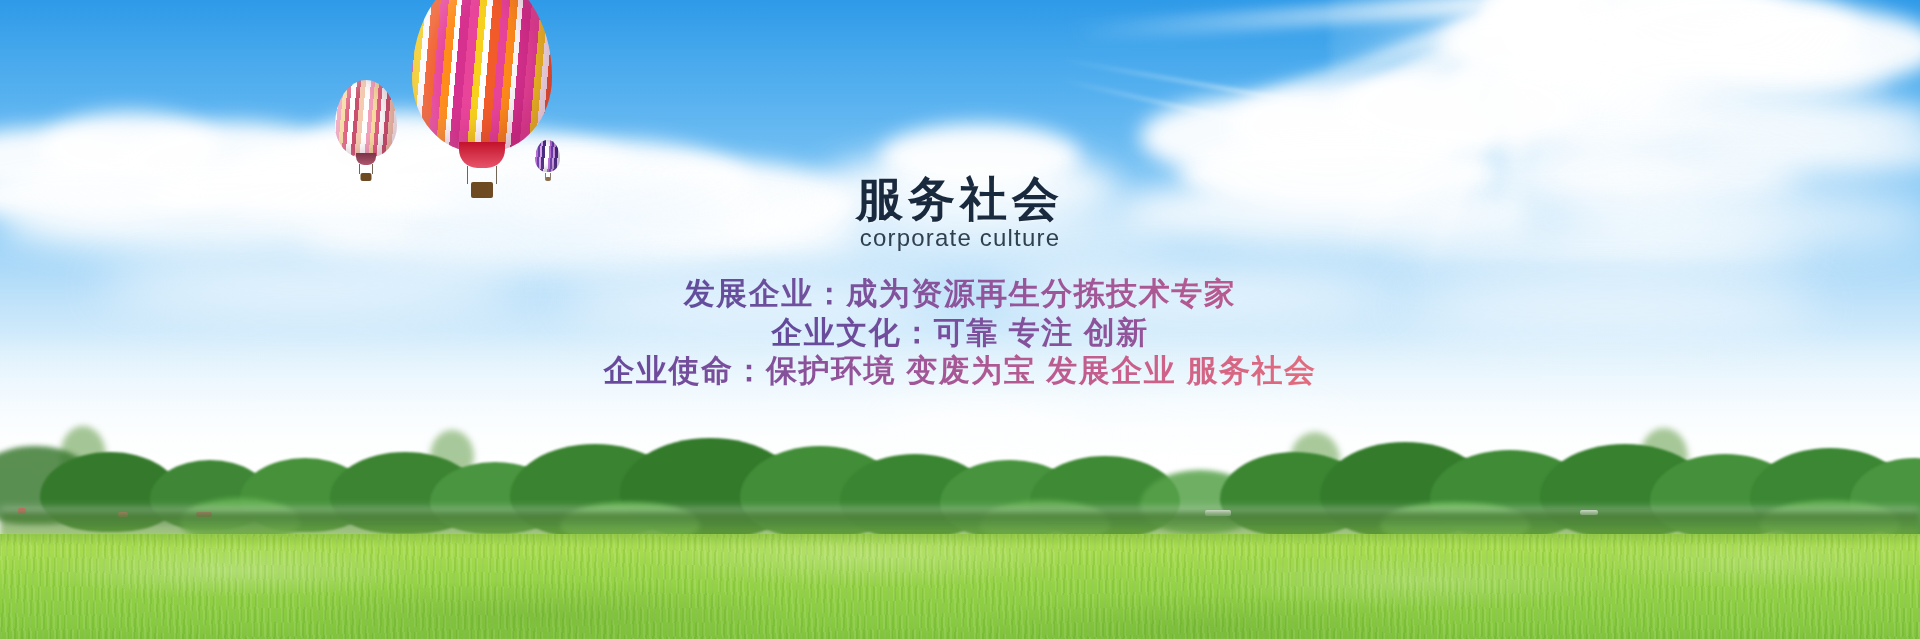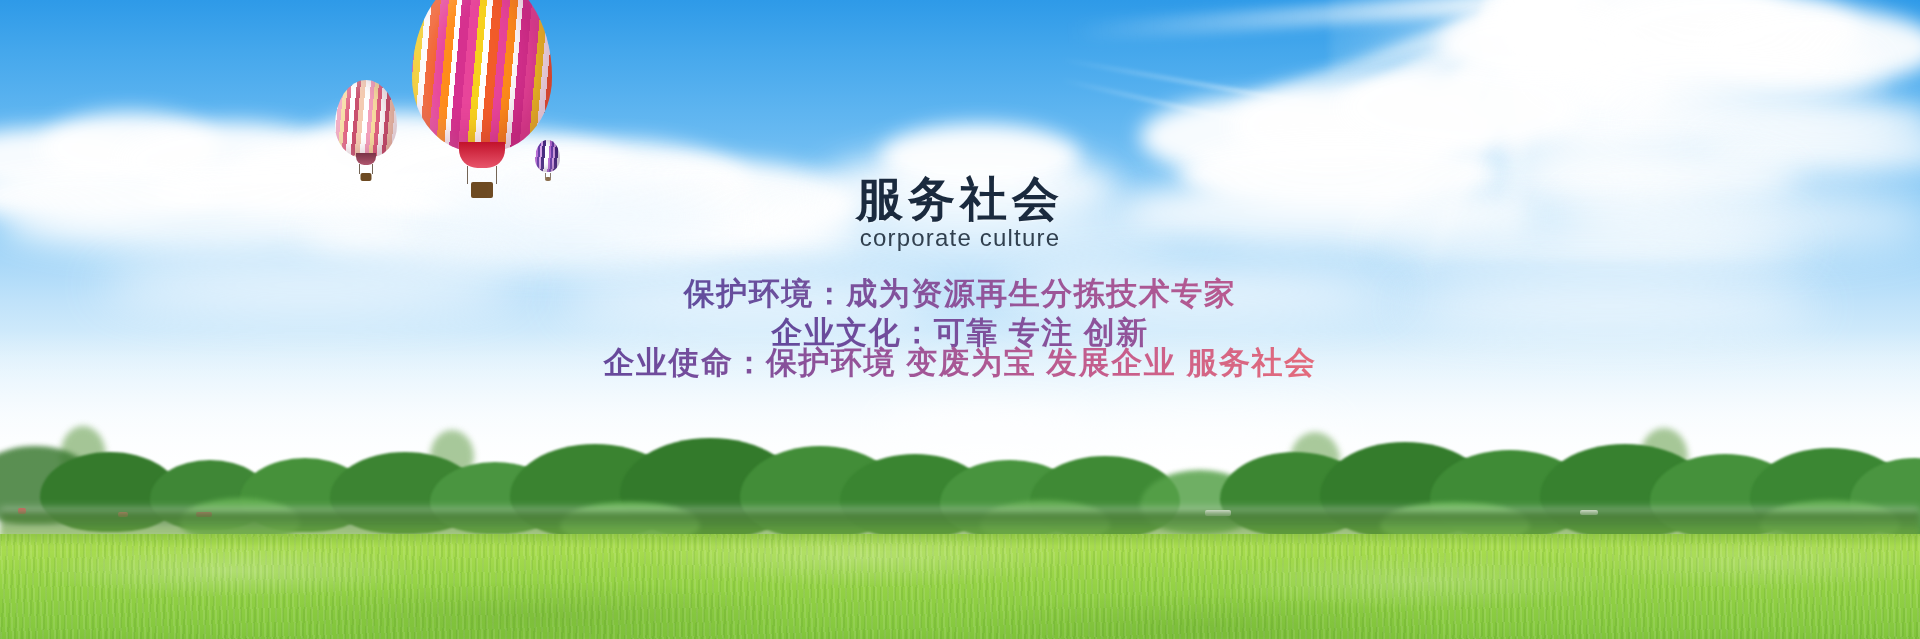--- a/index.html
+++ b/index.html
@@ -211,21 +211,21 @@
       #6b4f9d 40%, #94549a 52%, #b85a90 64%,
       #d05f86 75%, #e06a80 86%, #e8717c 100%);
   }
   #culture-line-1 {
     top:312px;
     background-image:linear-gradient(100deg,
       #2f2f8e 0%, #3b3a95 18%, #55469b 34%,
       #7a4f9c 50%, #a05698 64%, #bd5c91 78%, #cf6389 100%);
   }
   #culture-line-2 {
-    top:342px;
+    top:350px;
     background-image:linear-gradient(100deg,
       #2f2f8e 0%, #3a3995 12%, #4e429a 24%,
       #744d9c 36%, #9d5598 47%, #c75e8c 58%,
       #e26b7d 68%, #ef7a78 78%, #f58b7f 88%, #f79a8a 100%);
   }
 
   
   #ground { position:absolute; left:0; top:0; width:1920px; height:639px; pointer-events:none; }
 
   .treeline {
@@ -366,21 +366,21 @@
   <div class="balloon" id="balloon-small">
     <div class="envelope"></div>
     <div class="ropes"></div>
     <div class="basket"></div>
   </div>
   <div class="cloud soft" style="left:515px; top:186px; width:70px; height:16px;"></div>
 
   <div id="text-block">
     <div id="headline">服务社会</div>
     <div id="subhead">corporate culture</div>
-    <div class="culture-line" id="culture-line-0">保护环境：成为资源再生分拣技术专家</div>
+    <div class="culture-line" id="culture-line-0">发展企业：成为资源再生分拣技术专家</div>
     <div class="culture-line" id="culture-line-1">企业文化：可靠 专注 创新</div>
     <div class="culture-line" id="culture-line-2">企业使命：保护环境 变废为宝 发展企业 服务社会</div>
   </div>
 
   <div id="ground">
 
     <div class="treeline">
 
       <div class="tree back" style="left:60px;   top:-14px; width:46px; height:54px; background:#7fae6a;"></div>
       <div class="tree back" style="left:430px;  top:-10px; width:44px; height:48px; background:#84b270;"></div>

